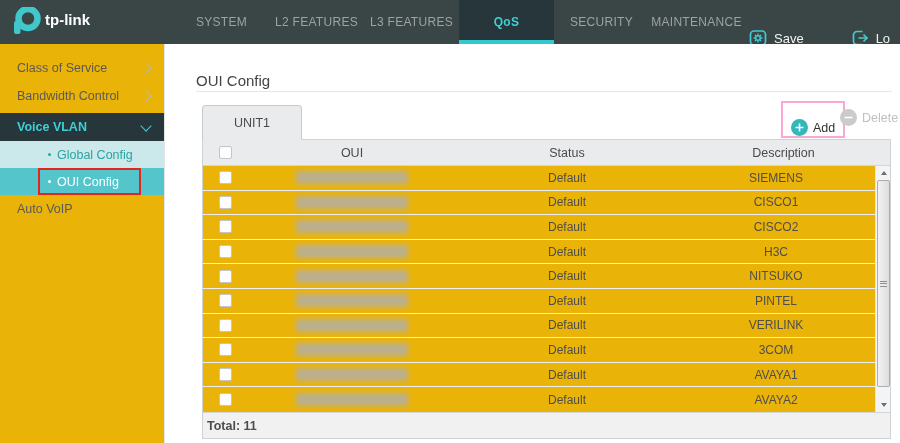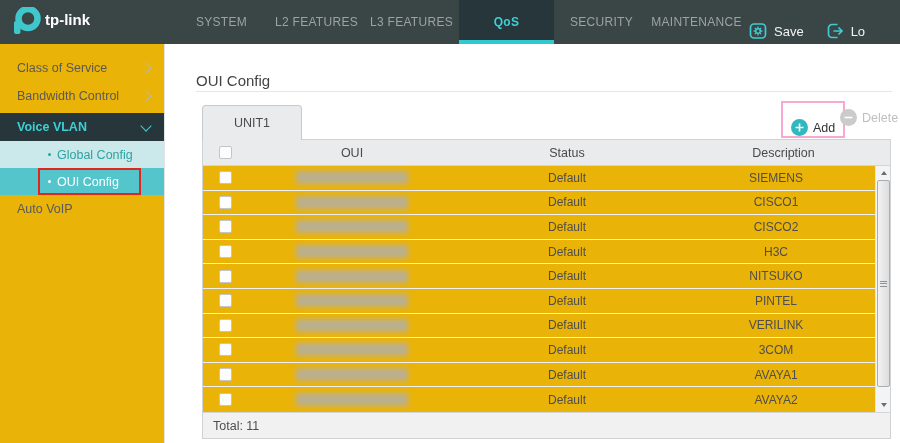--- a/index.html
+++ b/index.html
@@ -13,21 +13,21 @@
   .logo{position:absolute;left:12px;top:7px;display:flex;align-items:center;cursor:pointer;}
   .nav{position:absolute;left:174px;top:0;height:44px;display:flex;}
   .nav-item{
     width:95px;height:44px;display:flex;align-items:center;justify-content:center;
     font-size:12px;letter-spacing:.3px;color:#9CA2A5;cursor:pointer;white-space:nowrap;
   }
   .nav-item.active{
     background:#27363A;color:#3DCFD5;font-weight:bold;
     box-shadow:inset 0 -4px 0 #31C8CE;
   }
-  .header-actions{position:absolute;left:748px;top:9px;height:44px;display:flex;align-items:center;gap:21px;}
+  .header-actions{position:absolute;left:748px;top:16px;height:44px;display:flex;align-items:center;gap:46px;}
   .action{display:flex;align-items:center;gap:6px;color:#F2F4F4;font-size:13px;cursor:pointer;white-space:nowrap;}
   
   .sidebar{position:absolute;left:0;top:44px;width:165px;bottom:0;background:#eab308;font-size:12.5px;color:#595959;border-right:1px solid #E3E3E3;box-sizing:border-box;}
   .side-item{height:28px;display:flex;align-items:center;padding:0 14px 0 17px;cursor:pointer;position:relative;}
   .chev-right{width:7px;height:7px;border-top:1.6px solid #B5B9BB;border-right:1.6px solid #B5B9BB;transform:rotate(45deg);margin-left:auto;}
   .chev-down{width:7px;height:7px;border-top:1.6px solid #3DCFD5;border-right:1.6px solid #3DCFD5;transform:rotate(135deg);margin-left:auto;margin-top:-3px;}
   .side-item.voice{margin-top:3px;background:#27363A;color:#3DCFD5;font-weight:bold;}
   .submenu{background:#CBE9EA;}
   .sub-item{height:27px;display:flex;align-items:center;padding-left:48px;color:#2CA3A3;gap:6px;cursor:pointer;position:relative;}
   .sub-item.selected{background:#54C6CB;color:#ffffff;}
@@ -59,21 +59,21 @@
   .c1{width:44px;display:flex;align-items:center;justify-content:center;box-sizing:border-box;}
   .c2{width:210px;display:flex;align-items:center;justify-content:center;}
   .c3{width:220px;display:flex;align-items:center;justify-content:center;}
   .c4{flex:1;display:flex;align-items:center;justify-content:center;}
   .tbody{position:relative;height:246px;}
   .rows{position:absolute;left:0;top:0;right:15px;bottom:0;}
   .trow{height:24.6px;box-sizing:border-box;border-bottom:1px solid #EEEFF0;display:flex;align-items:center;font-size:12px;color:#4E4E4E;}
   .trow:last-child{border-bottom:none;}
   .cb{width:13px;height:13px;box-sizing:border-box;border:1px solid #C2C6C9;border-radius:2px;background:#FDFDFD;cursor:pointer;}
   .oui-blur{width:112px;height:13px;background:#AFAFAF;border-radius:1px;filter:blur(2.5px);opacity:.8;}
-  .tfoot{height:25px;background:#F1F1F1;border-top:1px solid #D5D5D5;display:flex;align-items:center;padding-left:10px;font-size:12.5px;color:#4E4E4E;}
+  .tfoot{height:25px;background:#F1F1F1;border-top:1px solid #D5D5D5;display:flex;align-items:center;padding-left:4px;font-size:12.5px;color:#4E4E4E;font-weight:bold;}
   
   .vscroll{position:absolute;right:0;top:0;bottom:0;width:15px;background:#F3F4F5;border-left:1px solid #E4E6E8;box-sizing:border-box;}
   .sbtn{position:absolute;left:0;width:15px;height:14px;display:flex;align-items:center;justify-content:center;cursor:pointer;}
   .sbtn.up{top:0;}
   .sbtn.down{bottom:0;}
   .tri-up{width:0;height:0;border-left:3.5px solid transparent;border-right:3.5px solid transparent;border-bottom:4.5px solid #6B6E70;}
   .tri-down{width:0;height:0;border-left:3.5px solid transparent;border-right:3.5px solid transparent;border-top:4.5px solid #6B6E70;}
   .thumb{
     position:absolute;left:1px;top:14px;width:11px;height:205px;
     background:linear-gradient(to right,#F2F2F2,#DDDDDD);

